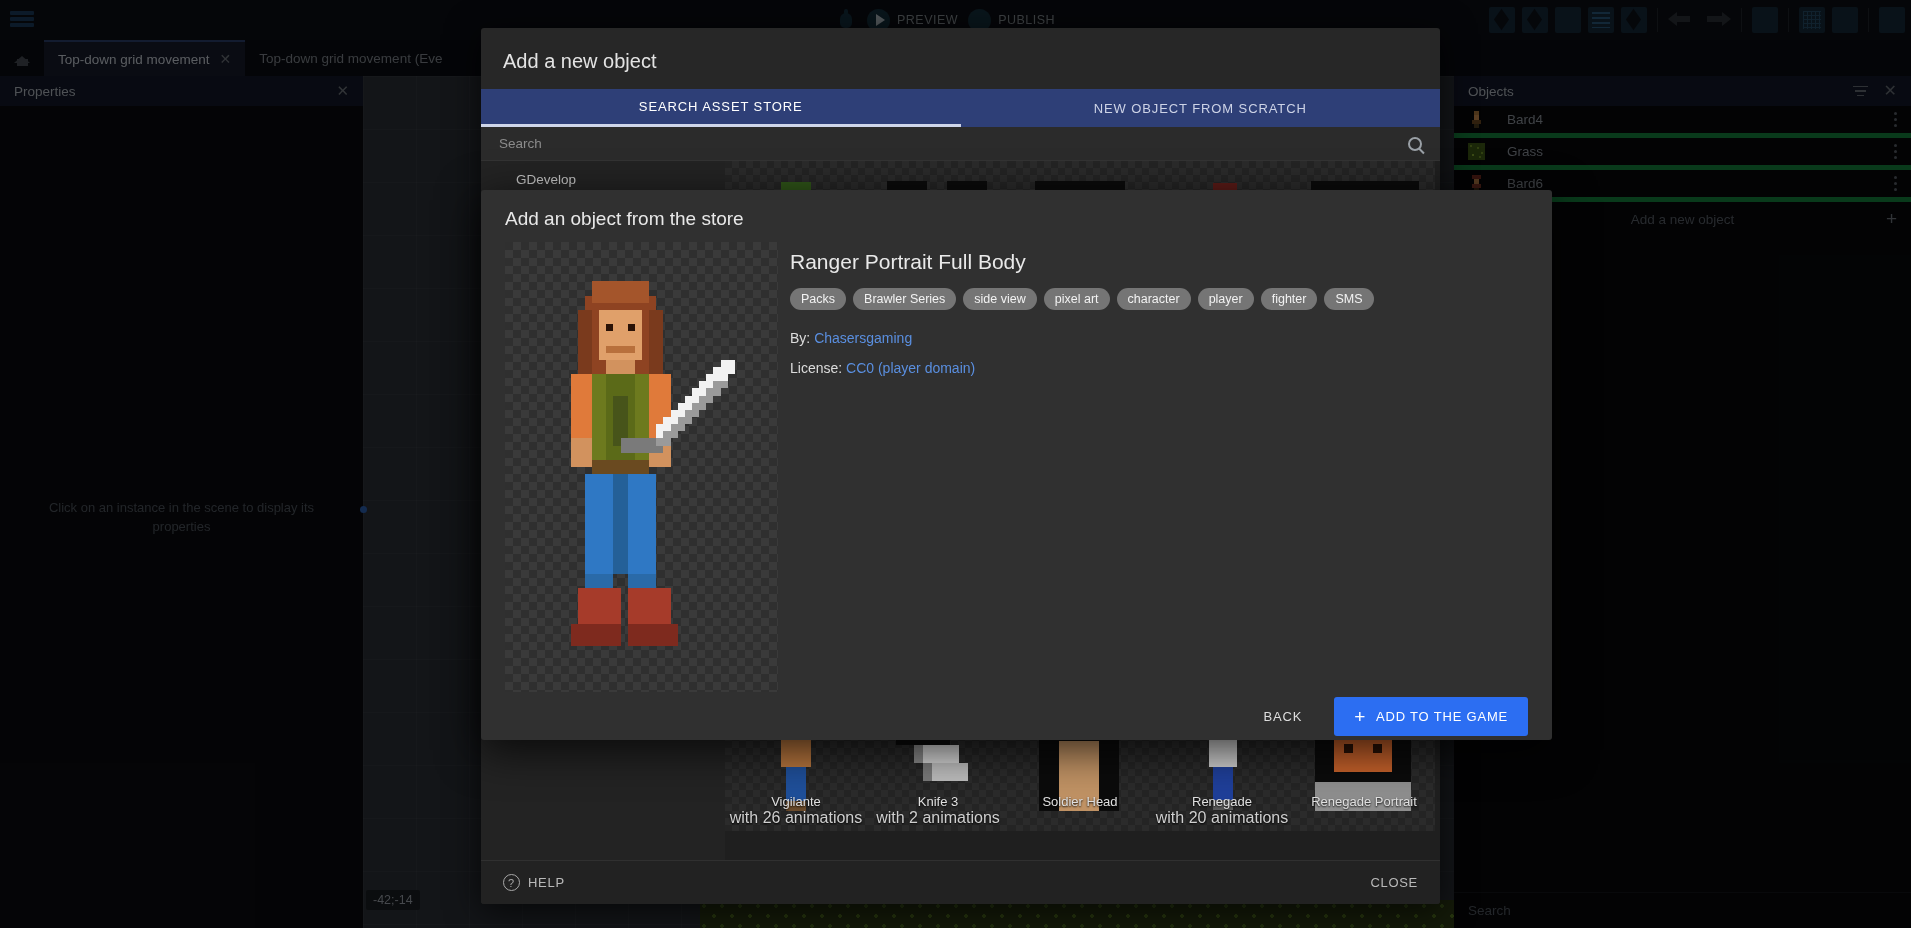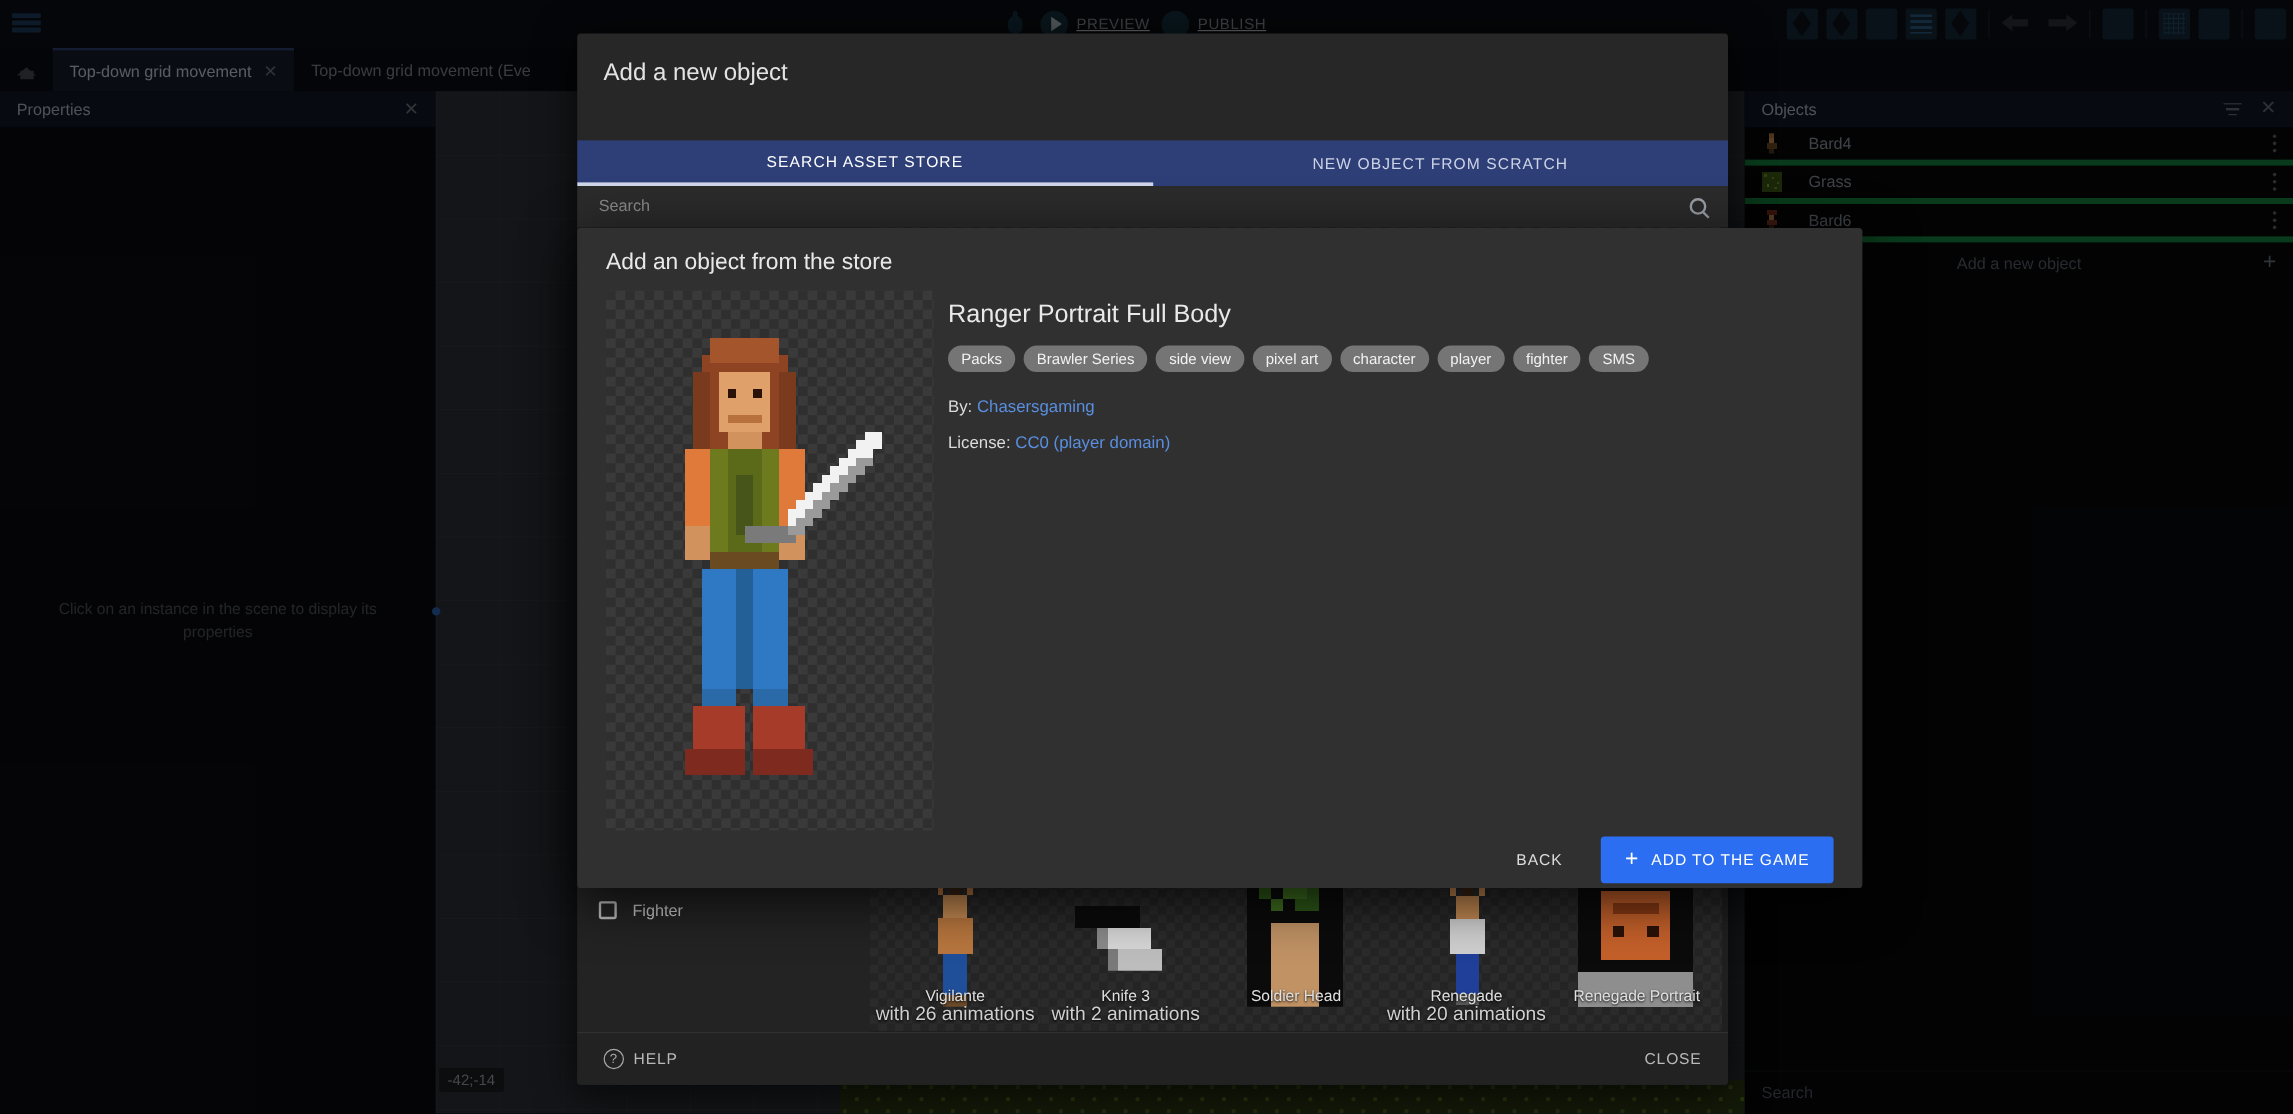--- a/index.html
+++ b/index.html
@@ -24,21 +24,21 @@
   }
   .logo-stack { width: 24px; height: 18px; position: relative; }
   .logo-stack i {
     position: absolute; left: 0; width: 24px; height: 4px; border-radius: 1px;
     background: #1b3b5c; display: block;
   }
   .logo-stack i:nth-child(1){ top: 0; }
   .logo-stack i:nth-child(2){ top: 6px; }
   .logo-stack i:nth-child(3){ top: 12px; }
 
-  .tb-center { position: absolute; left: 835px; top: 0; height: 40px; display: flex; align-items: center; gap: 10px; text-decoration: underline; }
+  .tb-center { position: absolute; left: 835px; top: 0; height: 40px; display: flex; align-items: center; gap: 10px; }
   .tb-bug { width: 22px; height: 22px; position: relative; opacity: .55; }
   .tb-bug::before {
     content:""; position:absolute; left:5px; top:4px; width:12px; height:15px; border-radius: 6px 6px 5px 5px;
     background: #1a4d66;
   }
   .tb-bug::after {
     content:""; position:absolute; left:9px; top:0px; width:4px; height:6px; background:#1a4d66; border-radius:2px;
   }
   .circ-btn { display: flex; align-items: center; gap: 7px; cursor: pointer; }
   .circ {
@@ -168,21 +168,21 @@
     border-top:1px solid #12141a;
   }
 
   
   .dlg1 {
     position:absolute; left:481px; top:28px; width:959px; height:876px;
     background:#272727; border-radius:3px; box-shadow: 0 6px 34px rgba(0,0,0,.7);
     display:flex; flex-direction:column; overflow:hidden;
   }
   .dlg1-title { padding: 22px 22px 16px 22px; font-size:20px; color:#e3e3e3; }
-  .dlg1-tabs { display:flex; height:38px; background:#2e3f77;margin-top:28px; }
+  .dlg1-tabs { display:flex; height:38px; background:#2e3f77; }
   .dlg1-tab {
     flex:1; display:flex; align-items:center; justify-content:center;
     font-size:13px; letter-spacing:.9px; color:#cdd3e6; cursor:pointer;
   }
   .dlg1-tab.active { color:#fff; border-bottom:3px solid #cfd6ea; }
   .dlg1-search {
     height:34px; background:#2b2b2b; display:flex; align-items:center;
     padding: 0 18px; justify-content: space-between; border-bottom:1px solid #333;
   }
   .dlg1-search input {

